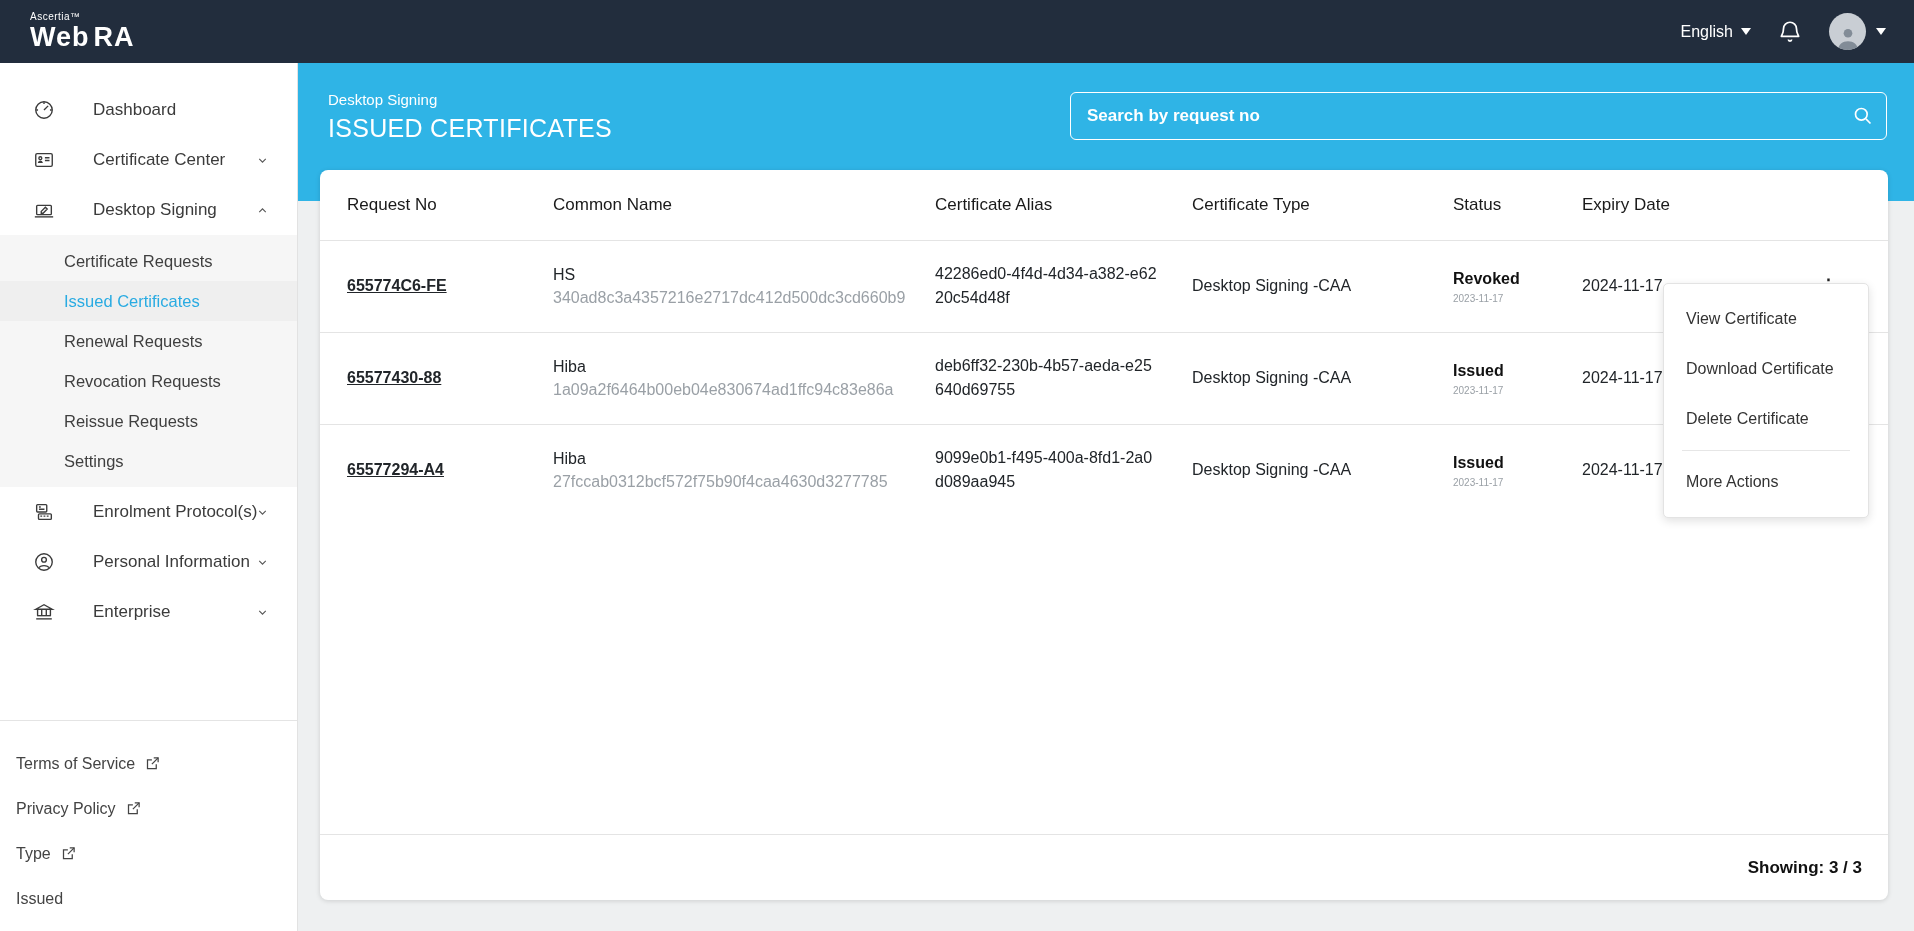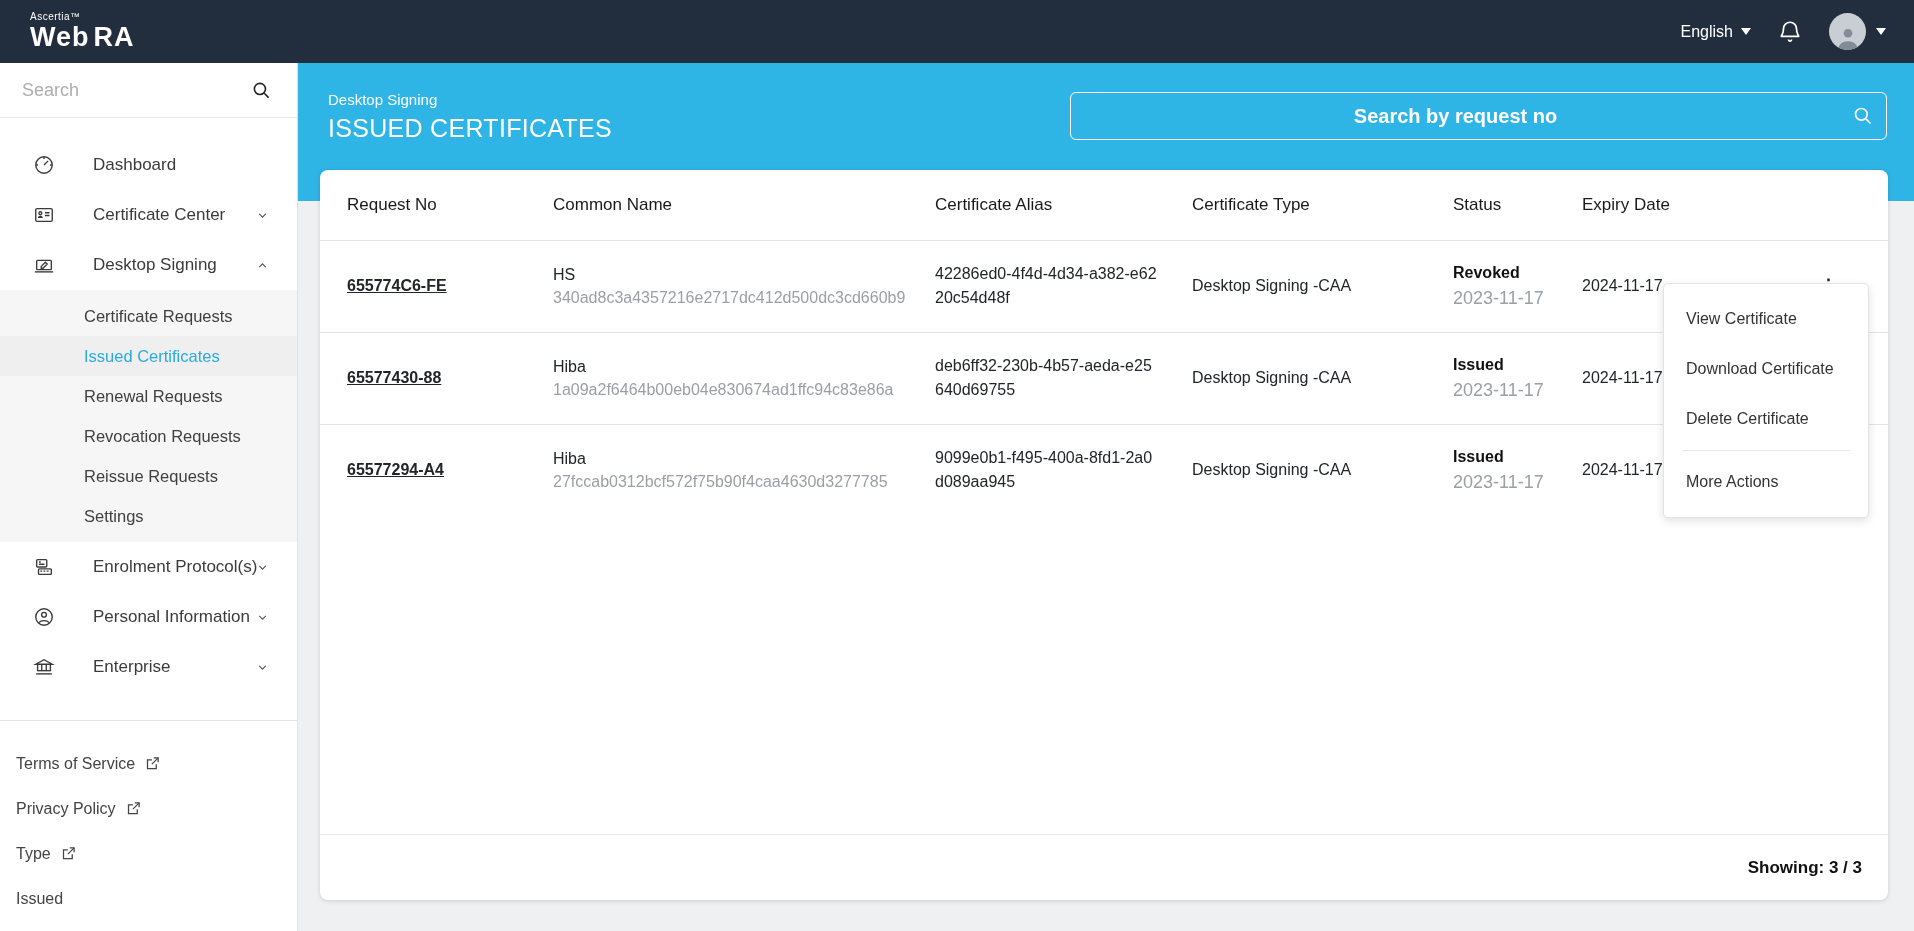--- a/index.html
+++ b/index.html
@@ -33,54 +33,54 @@
   .sb-search input { border:none; outline:none; font-size:18px; color:#555; width:220px;
                      font-family:"Liberation Sans", sans-serif; }
   .sb-search input::placeholder { color:#aeaeae; }
   .sb-search svg { width:19px; height:19px; stroke:#222; fill:none; stroke-width:2; cursor:pointer; }
   .nav { padding-top:22px; }
   .nav-item { display:flex; align-items:center; height:50px; padding:0 33px; cursor:pointer;
               color:#3b3b3b; font-size:17px; position:relative;gap:20px; }
   .nav-item .nicon { width:22px; height:22px; margin-right:18px; stroke:#3b3b3b; fill:none; stroke-width:1.5; flex:none; }
   .nav-item .chev { position:absolute; right:28px; width:13px; height:13px; stroke:#555; fill:none; stroke-width:2; }
   .submenu { background:#f6f6f6; padding:6px 0; }
-  .sub-item { height:40px; display:flex; align-items:center; padding-left:84px; font-size:16.5px; color:#3f3f3f; cursor:pointer; }
+  .sub-item { height:40px; display:flex; align-items:center; padding-left:64px; font-size:16.5px; color:#3f3f3f; cursor:pointer; }
   .sub-item.active { color:#29abe2; background:#efefef; }
   .sb-footer { margin-top:auto; border-top:1px solid #e4e4e4; padding:20px 0 10px 16px; }
   .sb-link { display:flex; align-items:center; gap:10px; height:45px; font-size:16px; color:#444; cursor:pointer; }
   .ext { width:15px; height:15px; stroke:#444; fill:none; stroke-width:2; }
 
   
   .main { position:absolute; left:298px; top:63px; width:1616px; height:868px; }
   .band { position:absolute; left:0; top:0; width:1616px; height:138px; background:#2fb4e6; }
   .page-head { position:absolute; left:30px; top:28px; color:#fff; z-index:2; }
   .ph-crumb { font-size:15px; font-weight:400; margin-bottom:6px; }
   .ph-title { font-size:25px; font-weight:400; letter-spacing:0.3px; }
   .head-search { position:absolute; left:772px; top:29px; width:817px; height:48px;
                  border:1px solid #fff; border-radius:6px; display:flex; align-items:center; z-index:2; }
   .head-search input { flex:1; background:transparent; border:none; outline:none; color:#fff;
-                       font-size:20px; font-weight:700; padding:0 16px; font-family:"Liberation Sans", sans-serif;text-align:center; }
+                       font-size:17px; font-weight:700; padding:0 16px; font-family:"Liberation Sans", sans-serif; }
   .head-search input::placeholder { color:#fff; opacity:1; }
   .head-search .hs-btn { width:46px; height:100%; background:transparent; border:none; cursor:pointer;
                          display:flex; align-items:center; justify-content:center; }
   .head-search .hs-btn svg { width:20px; height:20px; stroke:#fff; fill:none; stroke-width:2; }
 
   
   .card { position:absolute; left:22px; top:107px; width:1568px; height:730px; background:#fff;
           border-radius:8px; box-shadow:0 1px 5px rgba(0,0,0,0.14); z-index:3;
           display:flex; flex-direction:column; }
   table { border-collapse:collapse; width:100%; table-layout:fixed; }
   thead th { text-align:left; font-size:17px; font-weight:400; color:#1a1a1a; height:70px; vertical-align:middle; }
   tbody td { height:92px; vertical-align:middle; font-size:16px; color:#212529; border-top:1px solid #e4e4e4; padding-right:28px; }
   th.c-req, td.c-req { padding-left:27px; }
   td.c-cn .cn1 { color:#212529; line-height:1.45; }
   td.c-cn .cn2 { color:#9aa0a6; line-height:1.45; word-break:break-all; }
   td.c-alias { word-break:break-all; line-height:1.5; padding-right:34px; }
   td.c-status .st1 { font-weight:700; color:#111; line-height:1.5; }
-  td.c-status .st2 { color:#9aa0a6; font-size:18px; line-height:1.5; }
+  td.c-status .st2 { color:#9aa0a6; font-size:10px; line-height:1.5; }
   a.reqlink { color:#212529; font-weight:600; text-decoration:underline; cursor:pointer; }
   .kebab { background:none; border:none; font-size:17px; font-weight:700; color:#222; cursor:pointer; line-height:1; }
   .card-footer { margin-top:auto; border-top:1px solid #e4e4e4; height:66px; display:flex;
                  align-items:center; justify-content:flex-end; padding-right:26px; position:relative; z-index:2; }
   .showing { font-size:17px; font-weight:700; color:#111; }
 
   
   .ctx-menu { position:absolute; left:1663px; top:283px; width:206px; background:#fff;
               border:1px solid #e3e3e3; border-radius:5px; box-shadow:0 3px 10px rgba(0,0,0,0.12);
               z-index:40; padding:10px 0; }
@@ -124,27 +124,20 @@
             </svg>
         </span>
         <svg class="caret-svg" viewBox="0 0 10 8">
             <path d="M0 0 L10 0 L5 7 Z"></path>
           </svg>
       </div>
     </div>
   </header>
 
   <aside class="sidebar">
-    <div class="sb-search">
-      <input type="text" placeholder="Search" style="">
-      <svg viewBox="0 0 24 24">
-          <circle cx="10" cy="10" r="7"></circle>
-          <line x1="15.5" y1="15.5" x2="21" y2="21"></line>
-        </svg>
-    </div>
 
     <nav class="nav">
       <div class="nav-item">
         <svg class="nicon" viewBox="0 0 24 24">
           <circle cx="12" cy="12" r="9"></circle>
             <path d="M12 12 L16.5 7.5"></path>
             <path d="M12 3.5 v2 M20.5 12 h-2 M5.5 12 h-2"></path>
         </svg>
         <span>Dashboard</span>
       </div>

